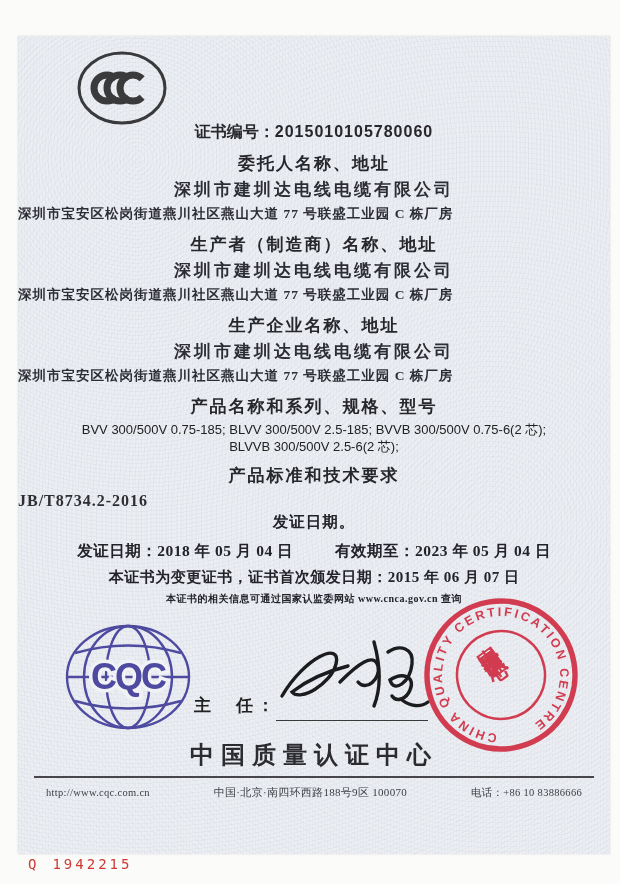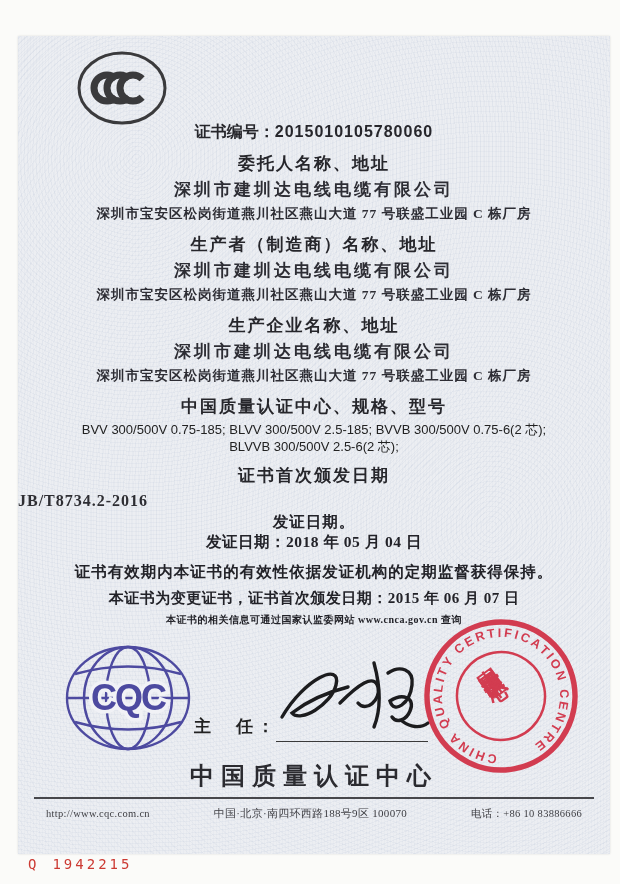--- a/index.html
+++ b/index.html
@@ -23,29 +23,29 @@
   .ccc-logo{position:absolute;left:56px;top:-6px;}
   .title{
     text-align:center;line-height:64px;margin-left:110px;margin-right:10px;
     font-family:"Liberation Sans", sans-serif;
     font-size:25px;font-weight:bold;letter-spacing:3px;color:#333336;
   }
   .cert-line{text-align:center;margin-top:4px;font-size:16px;font-weight:bold;color:#26262b;}
   .cert-line .num{font-family:"Liberation Sans", sans-serif;letter-spacing:1px;}
   .sec-h{text-align:center;font-size:17px;font-weight:bold;margin-top:9px;line-height:24px;letter-spacing:2px;color:#26262b;}
   .line-co{text-align:center;font-size:17px;font-weight:bold;line-height:24px;letter-spacing:3px;margin-top:2px;color:#2d2d34;}
-  .line-ad{text-align:center;font-size:13.5px;font-weight:bold;line-height:21px;letter-spacing:1px;margin-top:1px;color:#2d2d34;}
+  .line-ad{font-size:13.5px;font-weight:bold;line-height:21px;letter-spacing:1px;margin-top:1px;color:#2d2d34;}
   .line-spec{
     text-align:center;font-family:"Liberation Sans", sans-serif;
     font-size:13px;line-height:17px;margin:2px 60px 0 60px;color:#222;
   }
   .line-std{text-align:left;font-size:16px;font-weight:bold;line-height:22px;letter-spacing:1px;margin-top:2px;}
   .stmt{text-align:center;font-size:15.5px;font-weight:bold;line-height:20px;letter-spacing:0.5px;margin-top:8px;color:#222228;}
   .stmt2{text-align:center;font-size:15.5px;font-weight:bold;line-height:20px;letter-spacing:1px;color:#222228;}
-  .dates{display:flex;justify-content:center;gap:42px;font-size:15.5px;font-weight:bold;letter-spacing:0.5px;color:#222228;}
+  .dates{display:flex;justify-content:center;gap:42px;margin-top:9px;font-size:15.5px;font-weight:bold;letter-spacing:0.5px;color:#222228;}
   .note{text-align:center;font-weight:bold;color:#222228;}
   .note1{font-size:15.5px;margin-top:9px;letter-spacing:1px;}
   .note2{font-size:15px;margin-top:6px;letter-spacing:0.5px;}
   .note3{font-size:10px;margin-top:5px;letter-spacing:0.5px;}
   .sig-row{position:relative;height:132px;margin-top:2px;}
   .cqc-logo{position:absolute;left:44px;top:14px;}
   .director{position:absolute;left:176px;top:86px;font-size:17px;font-weight:bold;letter-spacing:4px;color:#222;}
   .sig-underline{position:absolute;left:258px;top:112px;width:152px;border-bottom:1.5px solid #3a3a3a;}
   .signature{position:absolute;left:252px;top:22px;}
   .seal{position:absolute;left:402px;top:-14px;width:162px;height:162px;transform:rotate(-10deg);}
@@ -101,33 +101,33 @@
   <div class="line-ad">深圳市宝安区松岗街道燕川社区燕山大道 77 号联盛工业园 C 栋厂房</div>
 
   <div class="sec-h">生产者（制造商）名称、地址</div>
   <div class="line-co">深圳市建圳达电线电缆有限公司</div>
   <div class="line-ad">深圳市宝安区松岗街道燕川社区燕山大道 77 号联盛工业园 C 栋厂房</div>
 
   <div class="sec-h">生产企业名称、地址</div>
   <div class="line-co">深圳市建圳达电线电缆有限公司</div>
   <div class="line-ad">深圳市宝安区松岗街道燕川社区燕山大道 77 号联盛工业园 C 栋厂房</div>
 
-  <div class="sec-h">中国质量认证中心、规格、型号</div>
+  <div class="sec-h">产品名称和系列、规格、型号</div>
   <div class="line-spec">BVV 300/500V 0.75-185; BLVV 300/500V 2.5-185; BVVB 300/500V 0.75-6(2 芯); BLVVB 300/500V 2.5-6(2 芯);</div>
 
-  <div class="sec-h">证书首次颁发日期</div>
+  <div class="sec-h">产品标准和技术要求</div>
   <div class="line-std">JB/T8734.2-2016</div>
 
   <div class="stmt2">发证日期。</div>
 
   <div class="dates">
     <span>发证日期：2018 年 05 月 04 日</span>
+    <span>有效期至：2023 年 05 月 04 日</span>
   </div>
 
-  <div class="note note1">证书有效期内本证书的有效性依据发证机构的定期监督获得保持。</div>
   <div class="note note2">本证书为变更证书，证书首次颁发日期：2015 年 06 月 07 日</div>
   <div class="note note3">本证书的相关信息可通过国家认监委网站 www.cnca.gov.cn 查询</div>
 
   <div class="sig-row">
 
     <span class="cqc-logo">
       <svg width="132" height="110" viewBox="0 0 132 110">
         <g fill="none" stroke="#4d4aa0" stroke-width="2.4">
           <ellipse cx="66" cy="55" rx="61" ry="51"></ellipse>
           <ellipse cx="66" cy="55" rx="44" ry="51"></ellipse>

